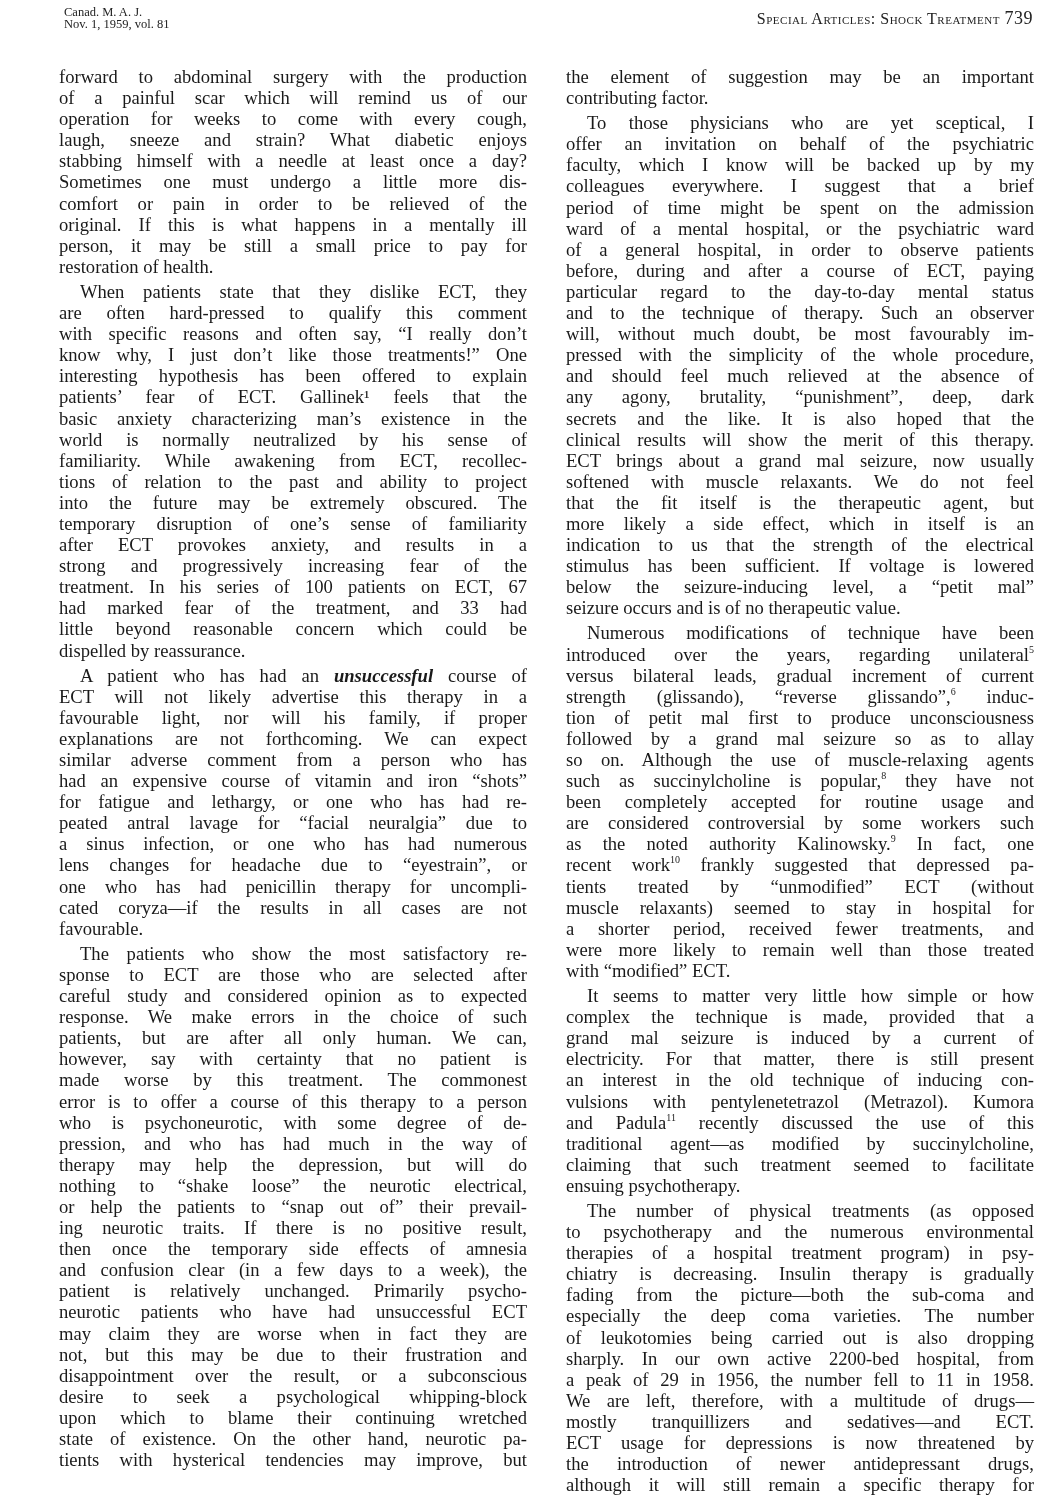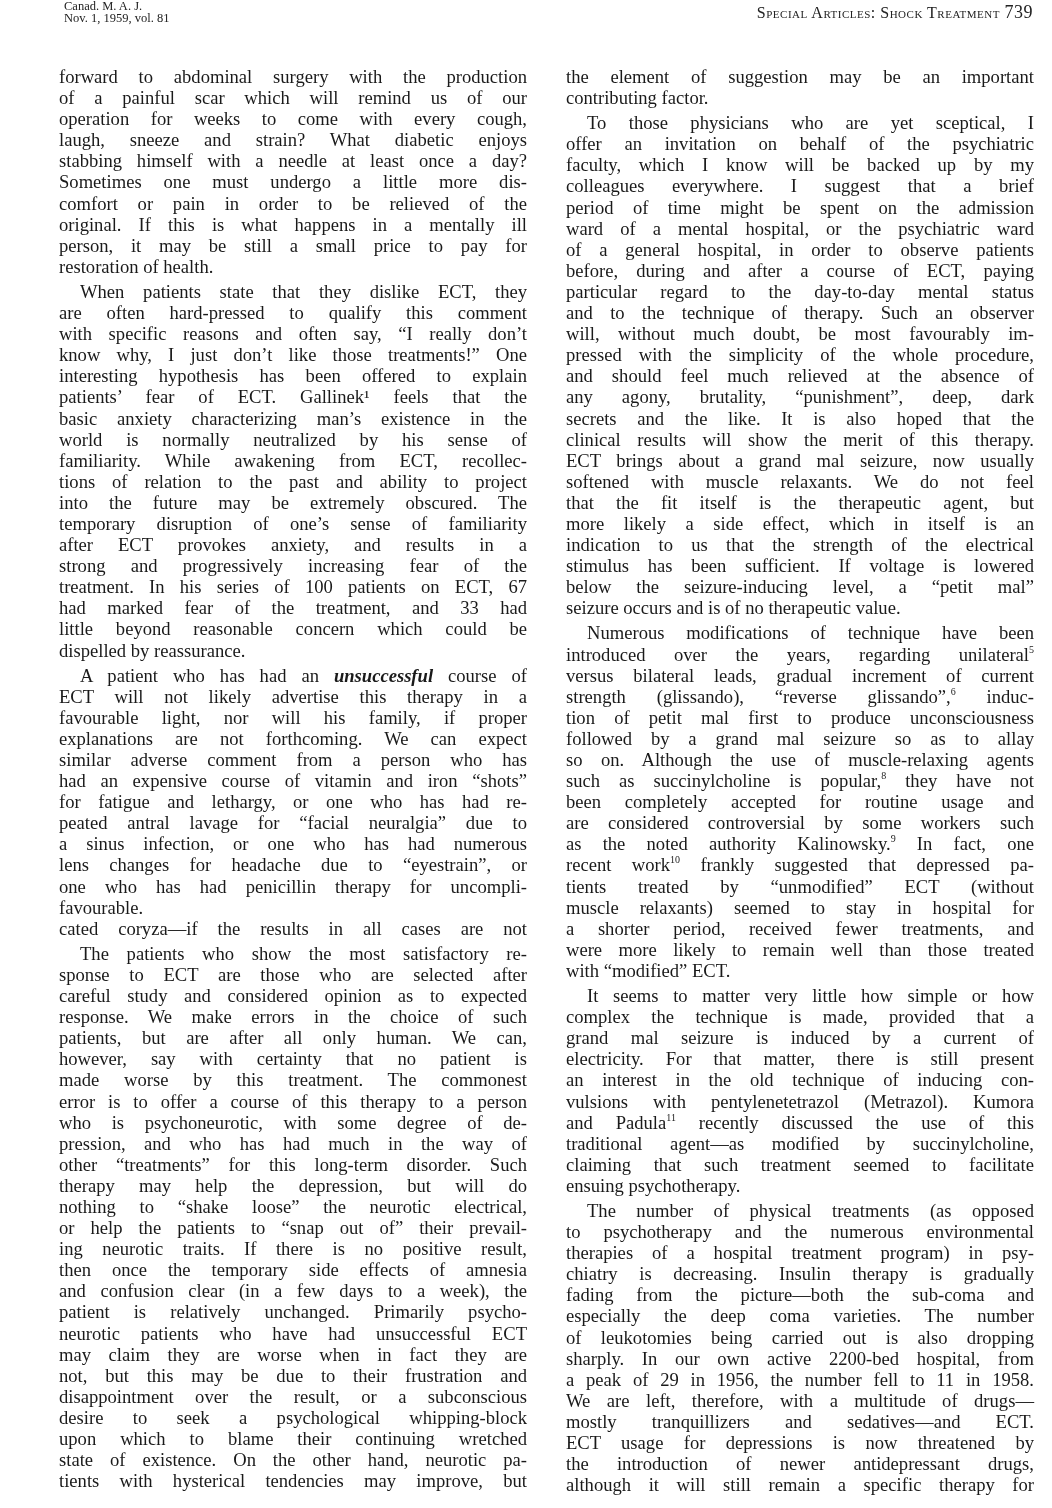--- a/index.html
+++ b/index.html
@@ -1,17 +1,17 @@
 <!DOCTYPE html>
 <html><head>
 <meta charset="utf-8">
 <style>
   html, body { margin: 0; padding: 0; background: #ffffff; }
   body { width: 1052px; height: 1508px; position: relative; overflow: hidden; color: #1a1a1a; }
-  .running-head { position: absolute; top: 0; left: 64px; right: 19px; height: 30px; font-family: "Liberation Serif", "DejaVu Serif", serif; }
+  .running-head { position: absolute; top: 6px; left: 64px; right: 19px; height: 30px; font-family: "Liberation Serif", "DejaVu Serif", serif; }
   .rh-left { position: absolute; left: 0; top: 0; font-size: 12.5px; line-height: 12px; color: #222; }
   .rh-right { position: absolute; right: 0; top: 2px; font-size: 16px; letter-spacing: 0.5px; color: #222; white-space: nowrap; }
   .rh-right .sc { font-variant: small-caps; }
   .rh-right .pageno { font-size: 18px; }
   .column { position: absolute; top: 66px; font-family: "Liberation Serif", "DejaVu Serif", serif; font-size: 18.6px; line-height: 21.1px; text-align: justify; hyphens: none; }
   .col-left { left: 59px; width: 468px; }
   .col-right { left: 566px; width: 468px; }
   .line { display: block; text-align: justify; text-align-last: justify; white-space: nowrap; height: 21.1px; overflow: visible; }
   .line.last { text-align-last: left; }
   .line.indent { padding-left: 21px; }
@@ -75,36 +75,35 @@
         <span class="line">ECT will not likely advertise this therapy in a</span>
         <span class="line">favourable light, nor will his family, if proper</span>
         <span class="line">explanations are not forthcoming. We can expect</span>
         <span class="line">similar adverse comment from a person who has</span>
         <span class="line">had an expensive course of vitamin and iron “shots”</span>
         <span class="line">for fatigue and lethargy, or one who has had re-</span>
         <span class="line">peated antral lavage for “facial neuralgia” due to</span>
         <span class="line">a sinus infection, or one who has had numerous</span>
         <span class="line">lens changes for headache due to “eyestrain”, or</span>
         <span class="line">one who has had penicillin therapy for uncompli-</span>
+        <span class="line">cated coryza—if the results in all cases are not</span>
         <span class="line last">favourable.</span>
-        <span class="line">cated coryza—if the results in all cases are not</span>
       </div>
       <span class="para-gap"></span>
       <div class="paragraph">
         <span class="line indent">The patients who show the most satisfactory re-</span>
         <span class="line">sponse to ECT are those who are selected after</span>
         <span class="line">careful study and considered opinion as to expected</span>
         <span class="line">response. We make errors in the choice of such</span>
         <span class="line">patients, but are after all only human. We can,</span>
         <span class="line">however, say with certainty that no patient is</span>
         <span class="line">made worse by this treatment. The commonest</span>
         <span class="line">error is to offer a course of this therapy to a person</span>
         <span class="line">who is psychoneurotic, with some degree of de-</span>
         <span class="line">pression, and who has had much in the way of</span>
-        <span class="line">other “treatments” for this long-term disorder. Such</span>
         <span class="line">therapy may help the depression, but will do</span>
         <span class="line">nothing to “shake loose” the neurotic electrical,</span>
         <span class="line">or help the patients to “snap out of” their prevail-</span>
         <span class="line">ing neurotic traits. If there is no positive result,</span>
         <span class="line">then once the temporary side effects of amnesia</span>
         <span class="line">and confusion clear (in a few days to a week), the</span>
         <span class="line">patient is relatively unchanged. Primarily psycho-</span>
         <span class="line">neurotic patients who have had unsuccessful ECT</span>
         <span class="line">may claim they are worse when in fact they are</span>
         <span class="line">not, but this may be due to their frustration and</span>

